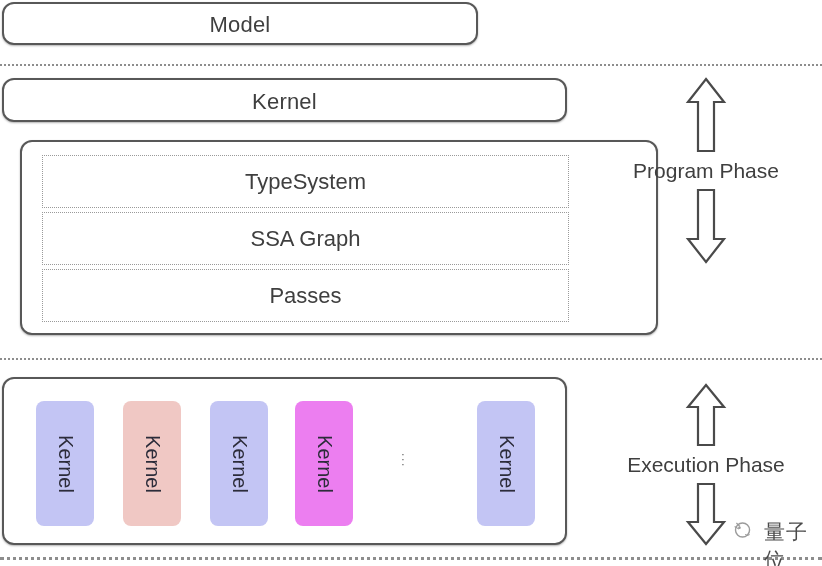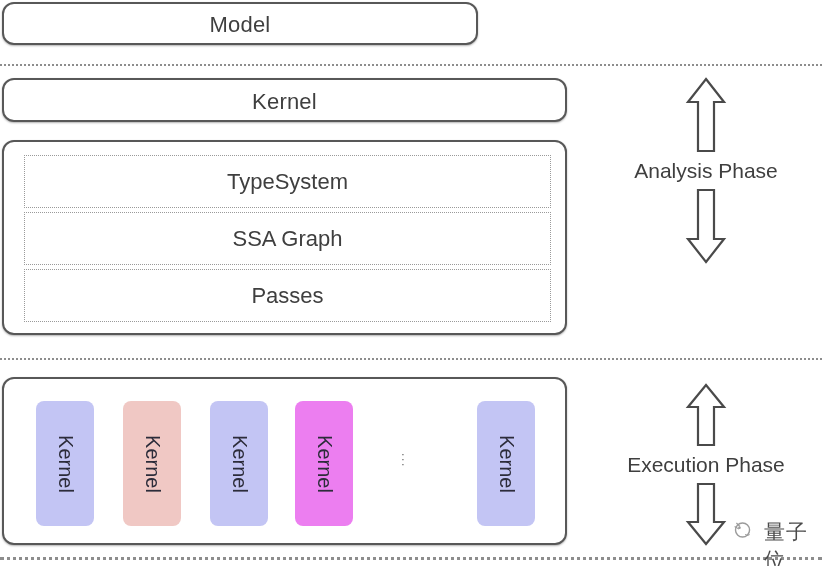--- a/index.html
+++ b/index.html
@@ -36,21 +36,21 @@
 
   
   #model-box { left: 2px; top: 2px; width: 476px; height: 43px; }
   #model-box > .boxlabel { top: 8px; }
 
   
   #program-box { left: 2px; top: 78px; width: 565px; height: 44px; }
   #program-box > .boxlabel { top: 9px; }
 
   
-  #ir-box { left: 2px; top: 140px; width: 565px; height: 195px; }
+  #ir-box { left: 20px; top: 140px; width: 638px; height: 195px; }
 
   .dbox {
     position: absolute;
     box-sizing: border-box;
     border: 1.5px dotted #9a9a9a;
     background: transparent;
     left: 20px;
     width: 527px;
     height: 53px;
   }
@@ -208,21 +208,21 @@
 </div>
 
 <div class="divider" id="divider-bottom"></div>
 
 <div class="phase" id="analysis-phase">
   <div class="arrow-wrap">
     <svg width="44" height="78" viewBox="0 0 44 78">
       <polygon points="22,3 40,26 30,26 30,75 14,75 14,26 4,26" fill="#ffffff" stroke="#4a4a4a" stroke-width="2.2" stroke-linejoin="miter"></polygon>
     </svg>
   </div>
-  <div class="phase-label">Analysis Phase</div>
+  <div class="phase-label">Program Phase</div>
   <div class="arrow-wrap">
     <svg width="44" height="78" viewBox="0 0 44 78">
       <polygon points="22,75 40,52 30,52 30,3 14,3 14,52 4,52" fill="#ffffff" stroke="#4a4a4a" stroke-width="2.2" stroke-linejoin="miter"></polygon>
     </svg>
   </div>
 </div>
 
 <div class="phase" id="execution-phase">
   <div class="arrow-wrap">
     <svg width="44" height="66" viewBox="0 0 44 66">

